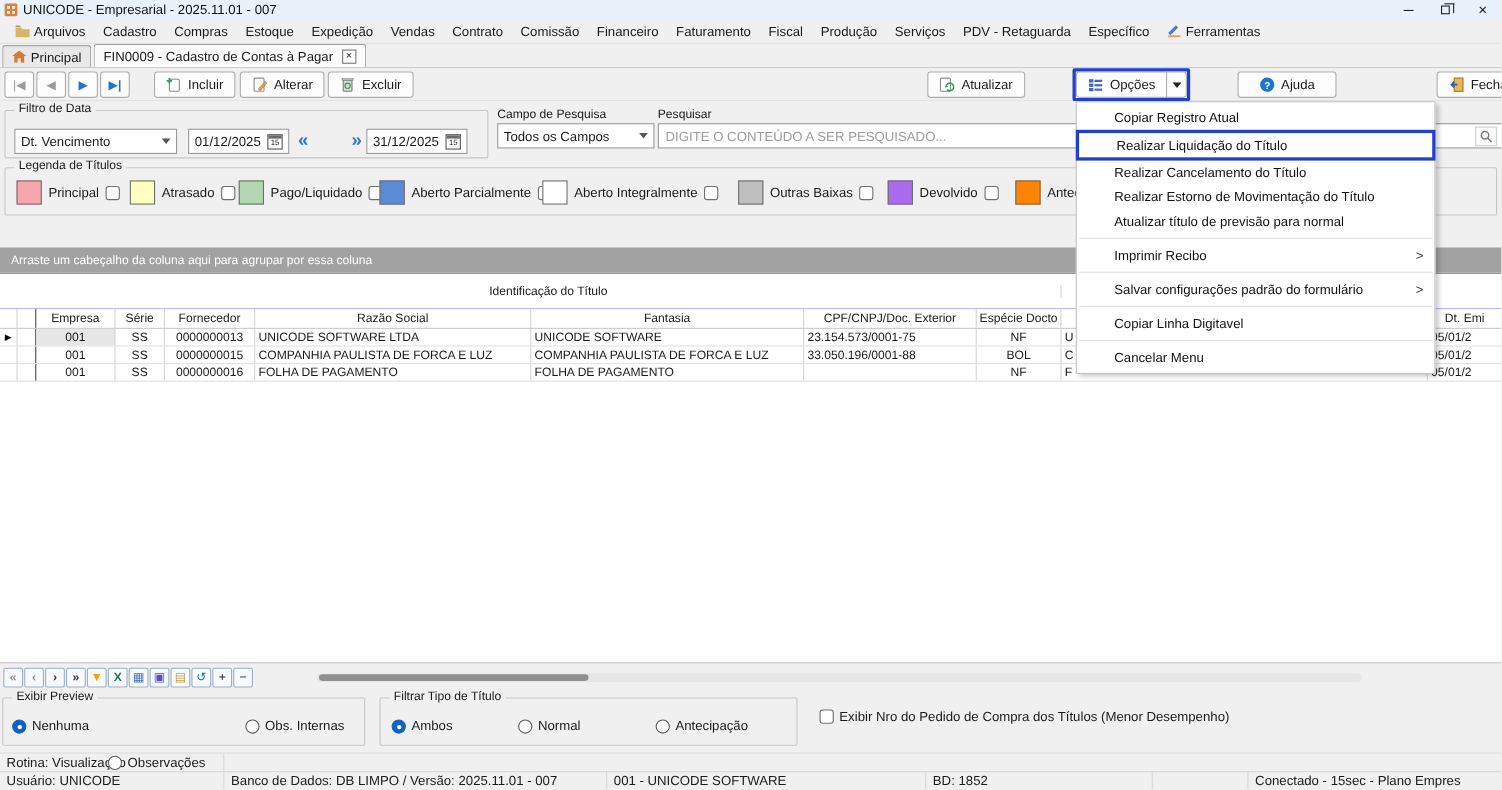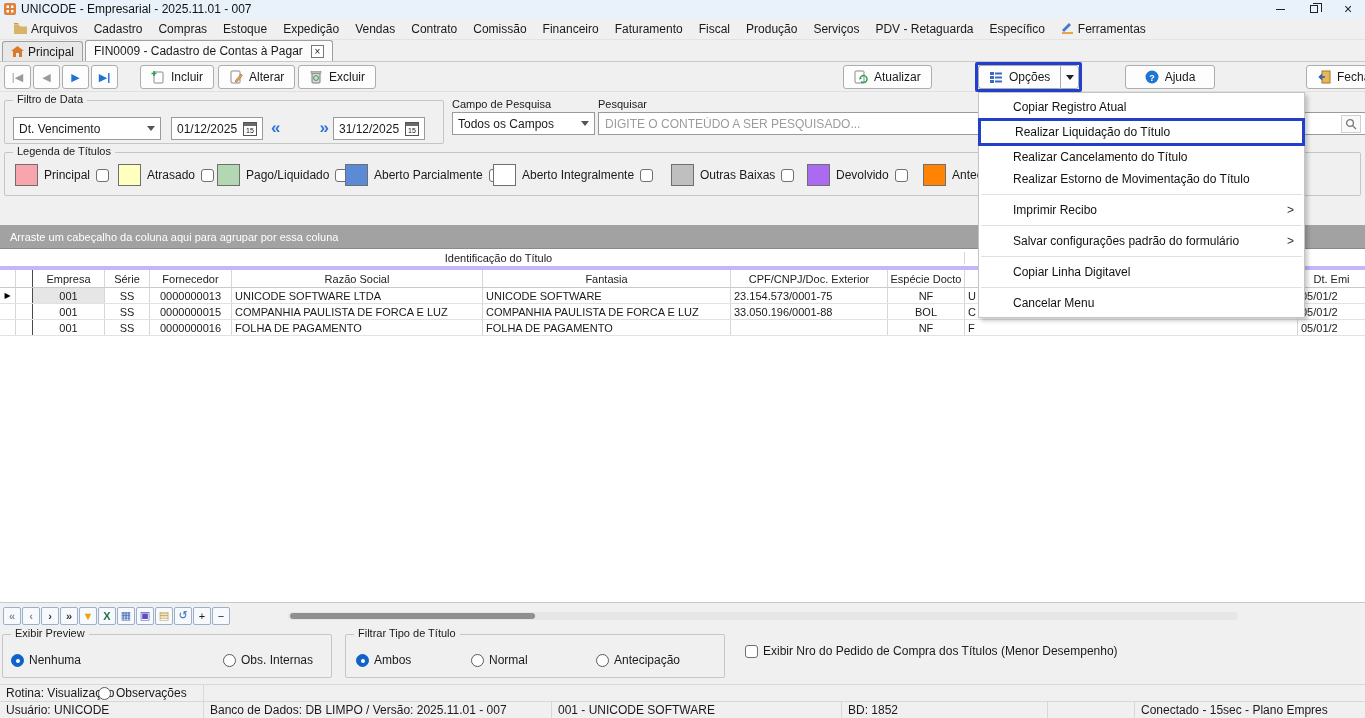--- a/index.html
+++ b/index.html
@@ -80,21 +80,21 @@
 
   
   .drag-bar { height:23px; background:#a2a2a2; color:#fff; font-size:11px; display:flex; align-items:center; padding-left:10px; }
   .grid { height:354px; background:#fff; border-top:1px solid #8a8a8a; font-size:11px; }
   .grow { display:flex; }
   .gc { flex:none; overflow:hidden; white-space:nowrap; border-right:1px solid #d6d6d6; padding:0 3px; display:flex; align-items:center; }
   .c-ind{width:16px;} .c-sp{width:17px; border-right:1px solid #4a4a4a;}
   .c-emp{width:72px;} .c-ser{width:45px;} .c-for{width:82px;}
   .c-raz{width:251px;} .c-fan{width:248px;} .c-cnpj{width:157px;}
   .c-esp{width:77px;} .c-hid{width:333px;} .c-dt{width:67px; border-right:none;}
-  .band { height:21px; border-bottom:4px solid #c4b5fd;align-items:center; }
+  .band { height:32px; border-bottom:1px solid #c4b5fd;align-items:center; }
   .band .bl { width:33px; border-right:1px solid #4a4a4a; }
   .band .bmain { width:932px; justify-content:center; }
   .band .bhid { width:333px; } .band .bdt { width:67px; border-right:none; }
   .ghead { height:18px; border-bottom:1px solid #c9c9c9; }
   .ghead .gc { justify-content:center; color:#222; }
   .drow { height:16px; border-bottom:1px solid #e2e2e2; }
   .t-c { justify-content:center; }
   .focus-cell { background:#e6e6e6; }
   .row-arrow { font-size:8px; color:#000; margin:auto; }
   .gfill { height:252px; }
@@ -485,20 +485,21 @@
     <div class="scell" style="flex:1;border-right:none;">Conectado - 15sec  -  Plano Empres</div>
   </div>
 
   <div class="ctx-menu">
     <div class="mi">Copiar Registro Atual</div>
     <div class="mi-hl">
       <div class="mi">Realizar Liquidação do Título</div>
     </div>
     <div class="mi">Realizar Cancelamento do Título</div>
     <div class="mi">Realizar Estorno de Movimentação do Título</div>
+    <div class="mi">Atualizar título de previsão para normal</div>
     <div class="msep"></div>
     <div class="mi">
         <span>Imprimir Recibo</span>
         <span class="sub">&gt;</span>
       </div>
     <div class="msep"></div>
     <div class="mi">
         <span>Salvar configurações padrão do formulário</span>
         <span class="sub">&gt;</span>
       </div>

